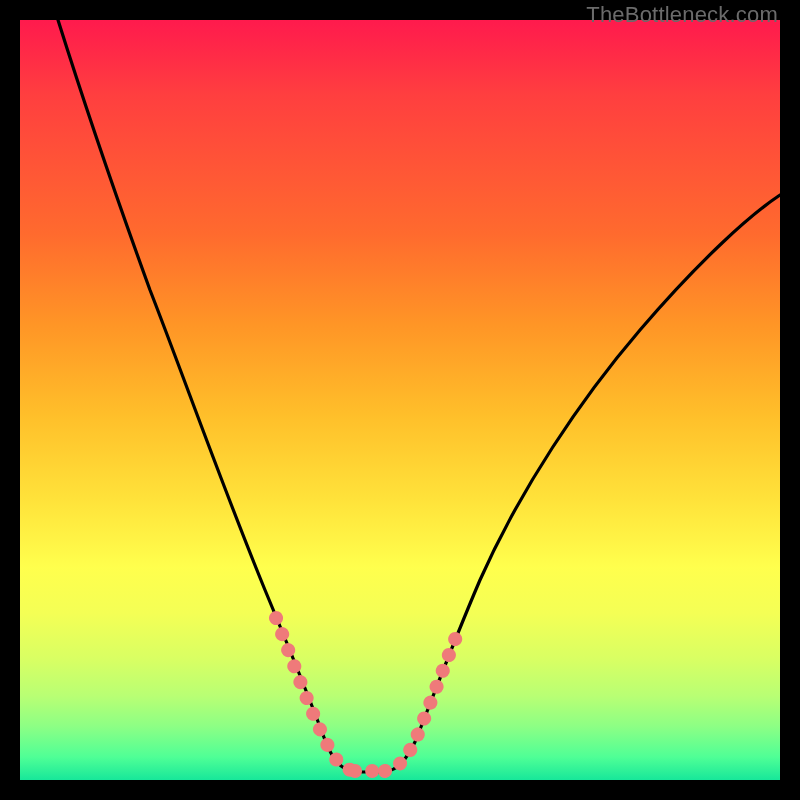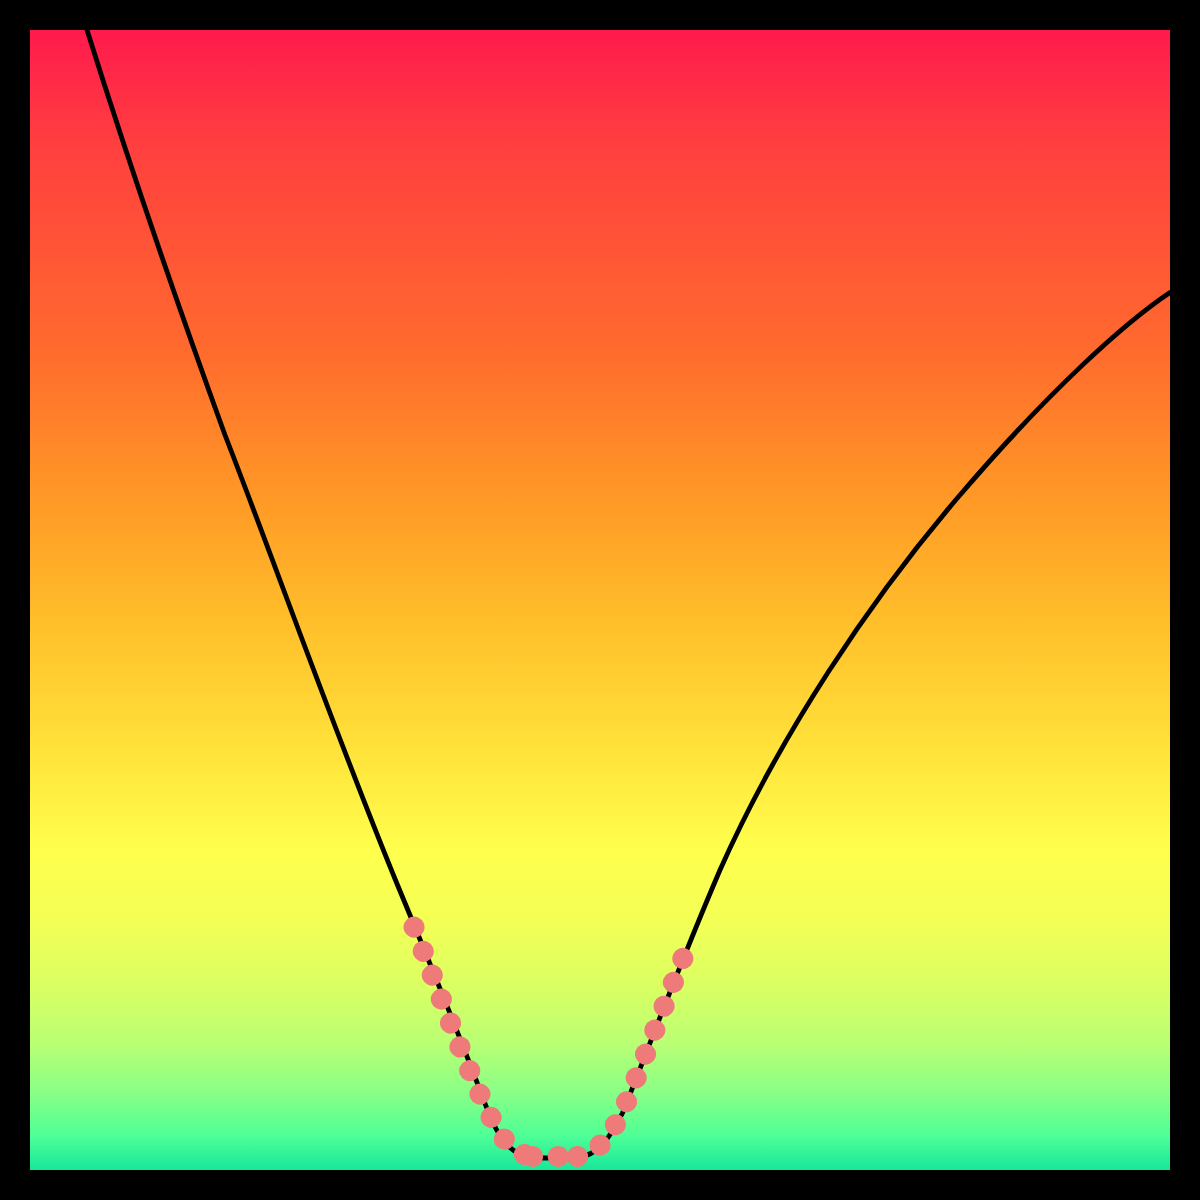--- a/index.html
+++ b/index.html
@@ -82,13 +82,14 @@
 
       <path d="M 256 598
                C 274 645, 290 690, 306 722
                C 313 737, 321 749, 335 751" fill="none" stroke="#ef7a7a" stroke-width="14" stroke-linecap="round" stroke-dasharray="0.1 17"></path>
       <path d="M 335 751 L 365 751" fill="none" stroke="#ef7a7a" stroke-width="14" stroke-linecap="round" stroke-dasharray="0.1 17"></path>
       <path d="M 365 751
                C 378 749, 386 739, 395 721
                C 406 695, 420 657, 438 612" fill="none" stroke="#ef7a7a" stroke-width="14" stroke-linecap="round" stroke-dasharray="0.1 17"></path>
     </svg>
   </div>
+  <div class="watermark">TheBottleneck.com</div>
 </div>
 
 </body></html>

